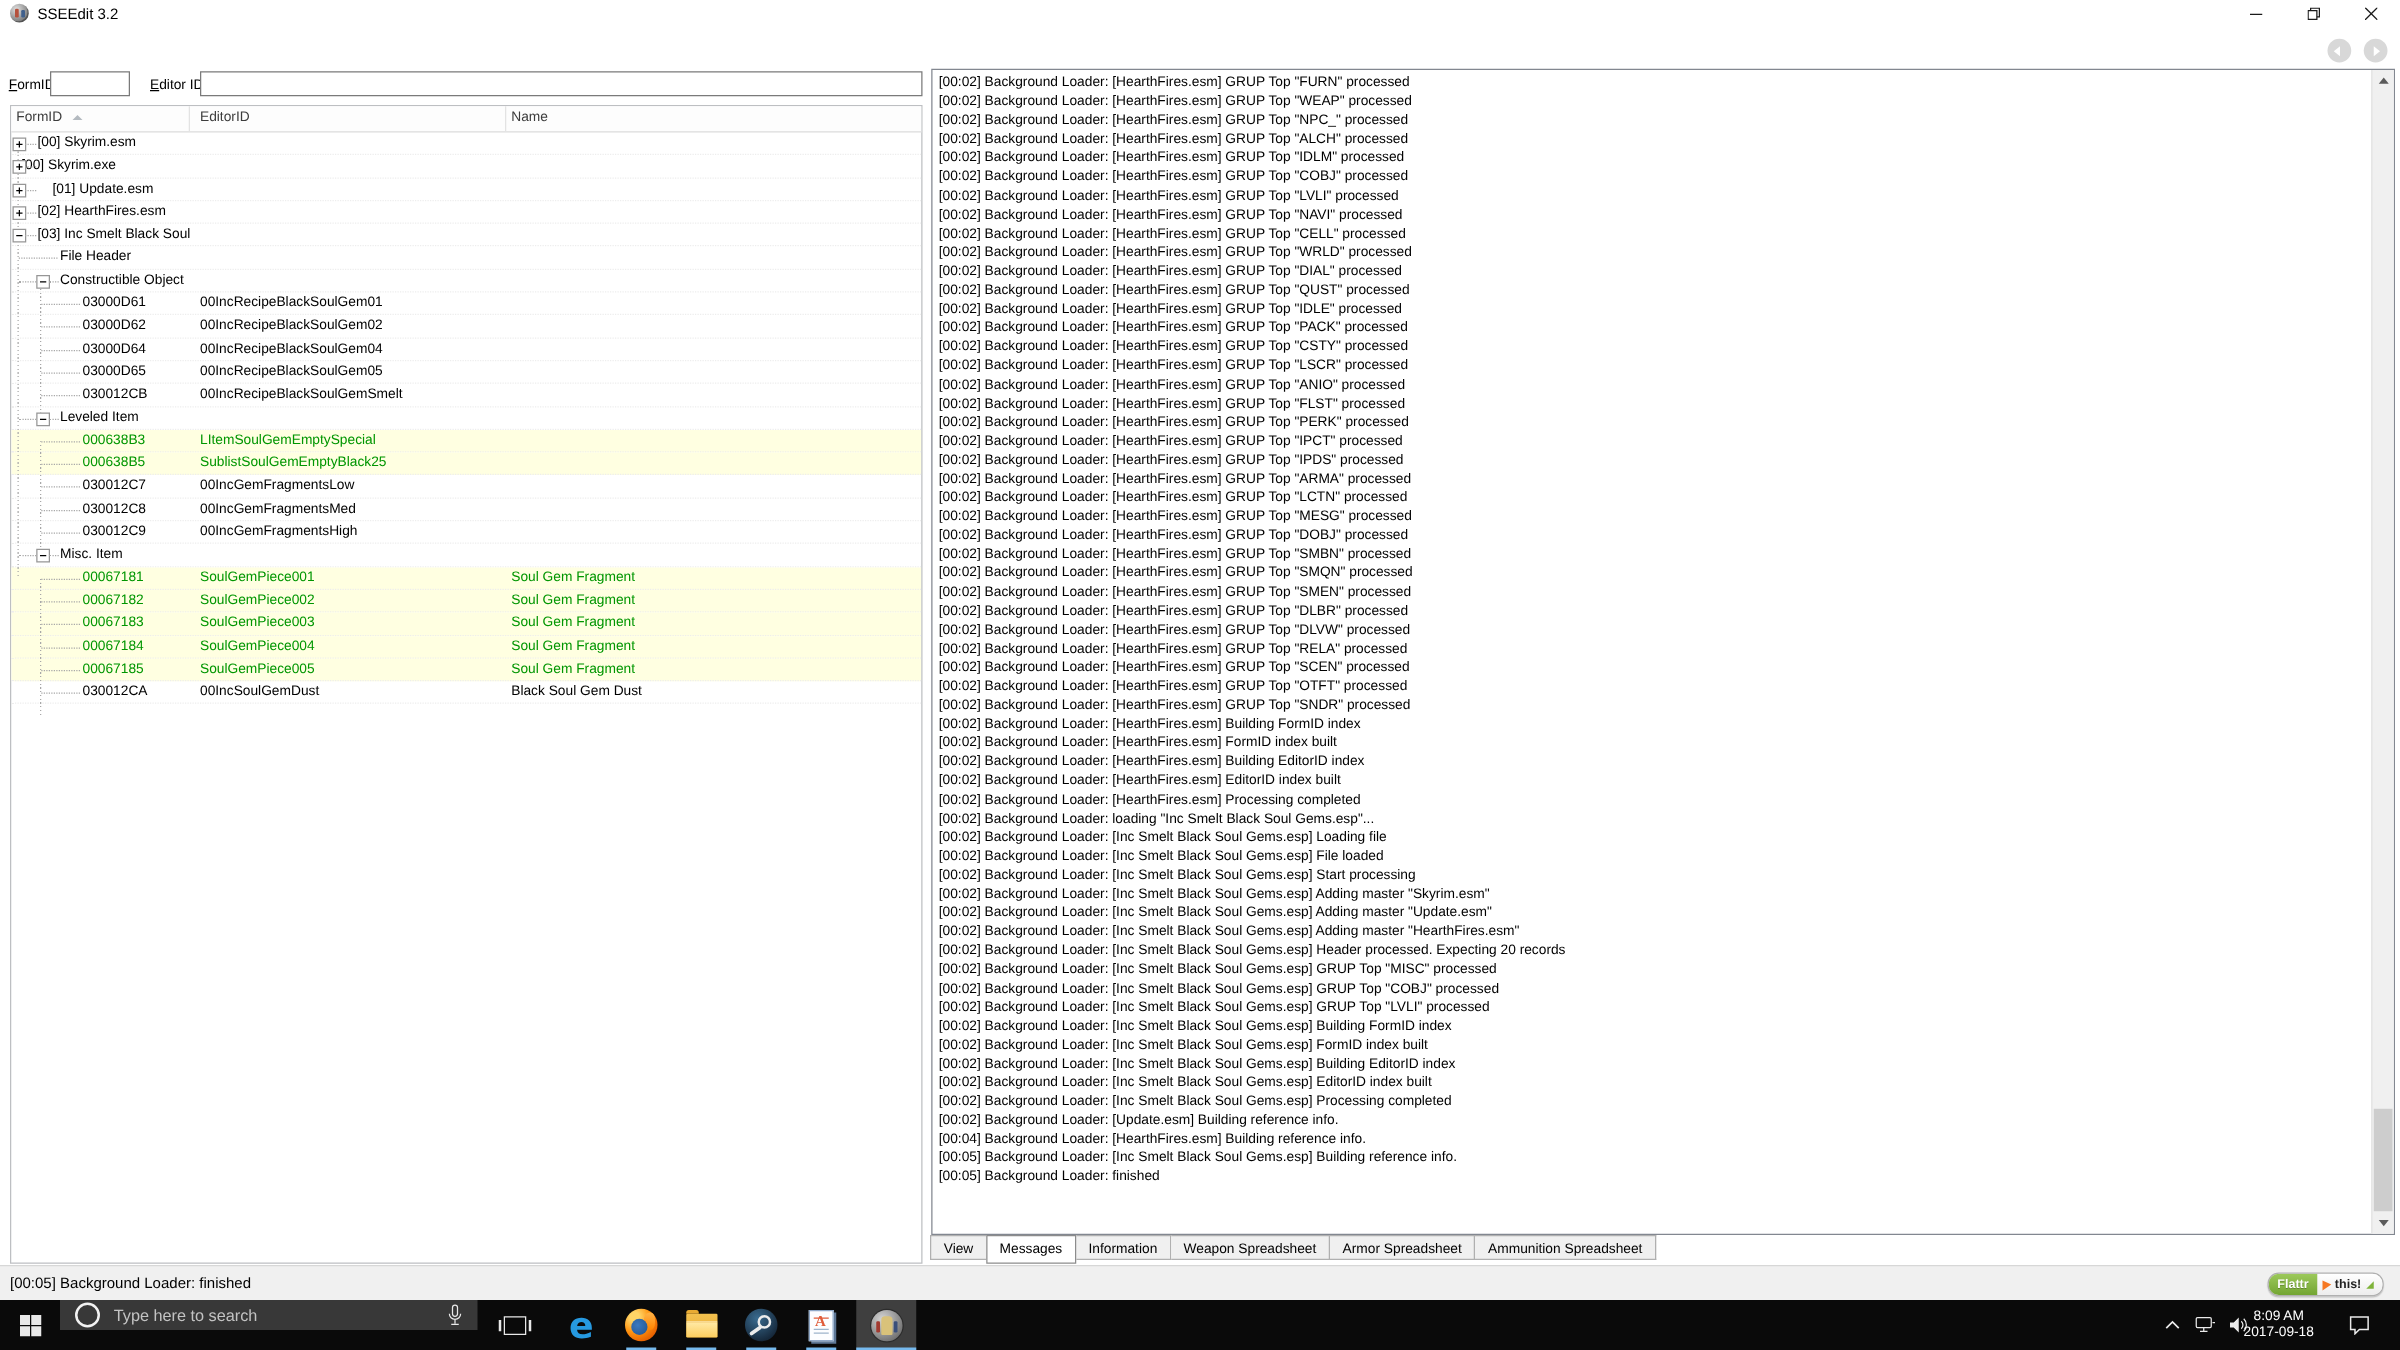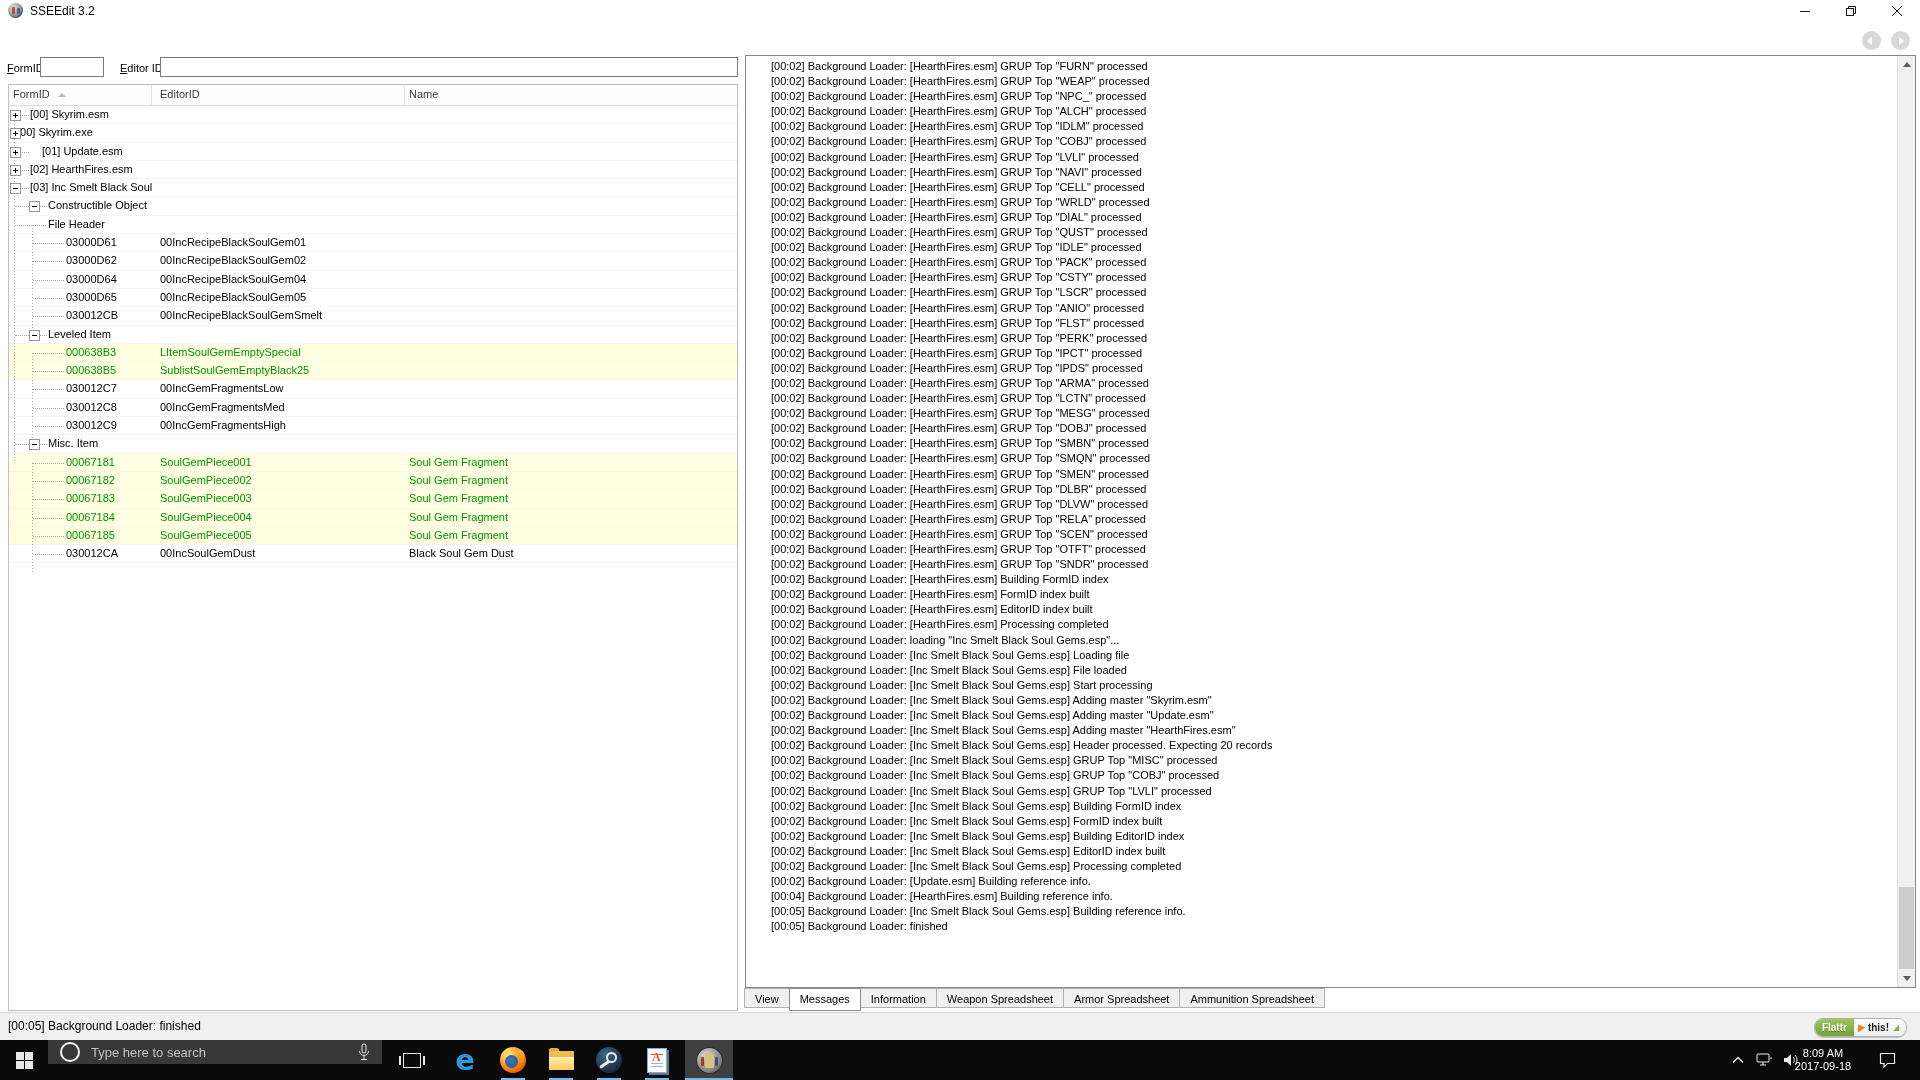--- a/index.html
+++ b/index.html
@@ -53,21 +53,21 @@
   .t-label{display:inline-block;}
   .hstub{position:absolute;top:9px;height:0;border-top:1px dotted #a8a8a8;}
   .twisty{position:absolute;top:4px;width:9px;height:9px;border:1px solid #969696;background:#fff;box-sizing:content-box;}
   .twisty::before{content:"";position:absolute;left:2px;right:2px;top:4px;height:1px;background:#000;}
   .twisty.plus::after{content:"";position:absolute;top:2px;bottom:2px;left:4px;width:1px;background:#000;}
 
   
   .log-panel{position:absolute;left:745px;top:55px;width:1171px;height:933px;background:#fff;
              border:1px solid #828790;box-sizing:border-box;}
   .log-content{position:absolute;left:0;top:0;right:18px;bottom:0;padding:3px 0 0 5px;overflow:hidden;}
-  .log-line{height:15.1px;line-height:15.1px;white-space:nowrap;margin-left:20px;}
+  .log-line{height:15.1px;line-height:15.1px;white-space:nowrap;}
   .vscroll{position:absolute;right:0;top:0;bottom:0;width:17px;background:#f0f0f0;border-left:1px solid #e2e2e2;}
   .sb-btn{position:absolute;left:0;width:17px;height:17px;display:flex;align-items:center;justify-content:center;}
   .sb-up{top:0;}
   .sb-down{bottom:0;}
   .tri-up{width:0;height:0;border-left:4px solid transparent;border-right:4px solid transparent;border-bottom:5px solid #5b5b5b;}
   .tri-down{width:0;height:0;border-left:4px solid transparent;border-right:4px solid transparent;border-top:5px solid #5b5b5b;}
   .sb-thumb{position:absolute;left:1px;width:15px;bottom:18px;height:82px;background:#cdcdcd;}
 
   
   .tabbar{position:absolute;left:744px;top:988px;height:23px;display:flex;align-items:flex-start;}
@@ -212,26 +212,26 @@
           <div class="c1"><span class="twisty plus" style="left: 1px;"></span><span class="hstub" style="left: 11px; width: 9px;"></span><span class="t-label" style="margin-left: 21px;">[02] HearthFires.esm</span></div>
           <div class="c2"></div>
           <div class="c3"></div>
         </div>
         <div class="tree-row">
           <div class="c1"><span class="twisty minus" style="left: 1px;"></span><span class="hstub" style="left: 11px; width: 9px;"></span><span class="t-label" style="margin-left: 21px;">[03] Inc Smelt Black Soul Gems.esp</span></div>
           <div class="c2"></div>
           <div class="c3"></div>
         </div>
         <div class="tree-row">
+          <div class="c1"><span class="hstub" style="left: 6px; width: 31px;"></span><span class="t-label" style="margin-left: 39px;">File Header</span></div>
+          <div class="c2"></div>
+          <div class="c3"></div>
+        </div>
+        <div class="tree-row">
           <div class="c1"><span class="hstub" style="left: 6px; width: 14px;"></span><span class="twisty minus" style="left: 20px;"></span><span class="hstub" style="left: 30px; width: 8px;"></span><span class="t-label" style="margin-left: 39px;">Constructible Object</span></div>
-          <div class="c2"></div>
-          <div class="c3"></div>
-        </div>
-        <div class="tree-row">
-          <div class="c1"><span class="hstub" style="left: 6px; width: 31px;"></span><span class="t-label" style="margin-left: 39px;">File Header</span></div>
           <div class="c2"></div>
           <div class="c3"></div>
         </div>
         <div class="tree-row">
           <div class="c1"><span class="hstub" style="left: 24px; width: 31px;"></span><span class="t-label" style="margin-left: 57px;">03000D61</span></div>
           <div class="c2">00IncRecipeBlackSoulGem01</div>
           <div class="c3"></div>
         </div>
         <div class="tree-row">
           <div class="c1"><span class="hstub" style="left: 24px; width: 31px;"></span><span class="t-label" style="margin-left: 57px;">03000D62</span></div>
@@ -352,20 +352,21 @@
         <div class="log-line">[00:02] Background Loader: [HearthFires.esm] GRUP Top "SMQN" processed</div>
         <div class="log-line">[00:02] Background Loader: [HearthFires.esm] GRUP Top "SMEN" processed</div>
         <div class="log-line">[00:02] Background Loader: [HearthFires.esm] GRUP Top "DLBR" processed</div>
         <div class="log-line">[00:02] Background Loader: [HearthFires.esm] GRUP Top "DLVW" processed</div>
         <div class="log-line">[00:02] Background Loader: [HearthFires.esm] GRUP Top "RELA" processed</div>
         <div class="log-line">[00:02] Background Loader: [HearthFires.esm] GRUP Top "SCEN" processed</div>
         <div class="log-line">[00:02] Background Loader: [HearthFires.esm] GRUP Top "OTFT" processed</div>
         <div class="log-line">[00:02] Background Loader: [HearthFires.esm] GRUP Top "SNDR" processed</div>
         <div class="log-line">[00:02] Background Loader: [HearthFires.esm] Building FormID index</div>
         <div class="log-line">[00:02] Background Loader: [HearthFires.esm] FormID index built</div>
+        <div class="log-line">[00:02] Background Loader: [HearthFires.esm] Building EditorID index</div>
         <div class="log-line">[00:02] Background Loader: [HearthFires.esm] EditorID index built</div>
         <div class="log-line">[00:02] Background Loader: [HearthFires.esm] Processing completed</div>
         <div class="log-line">[00:02] Background Loader: loading "Inc Smelt Black Soul Gems.esp"...</div>
         <div class="log-line">[00:02] Background Loader: [Inc Smelt Black Soul Gems.esp] Loading file</div>
         <div class="log-line">[00:02] Background Loader: [Inc Smelt Black Soul Gems.esp] File loaded</div>
         <div class="log-line">[00:02] Background Loader: [Inc Smelt Black Soul Gems.esp] Start processing</div>
         <div class="log-line">[00:02] Background Loader: [Inc Smelt Black Soul Gems.esp] Adding master "Skyrim.esm"</div>
         <div class="log-line">[00:02] Background Loader: [Inc Smelt Black Soul Gems.esp] Adding master "Update.esm"</div>
         <div class="log-line">[00:02] Background Loader: [Inc Smelt Black Soul Gems.esp] Adding master "HearthFires.esm"</div>
         <div class="log-line">[00:02] Background Loader: [Inc Smelt Black Soul Gems.esp] Header processed. Expecting 20 records</div>

